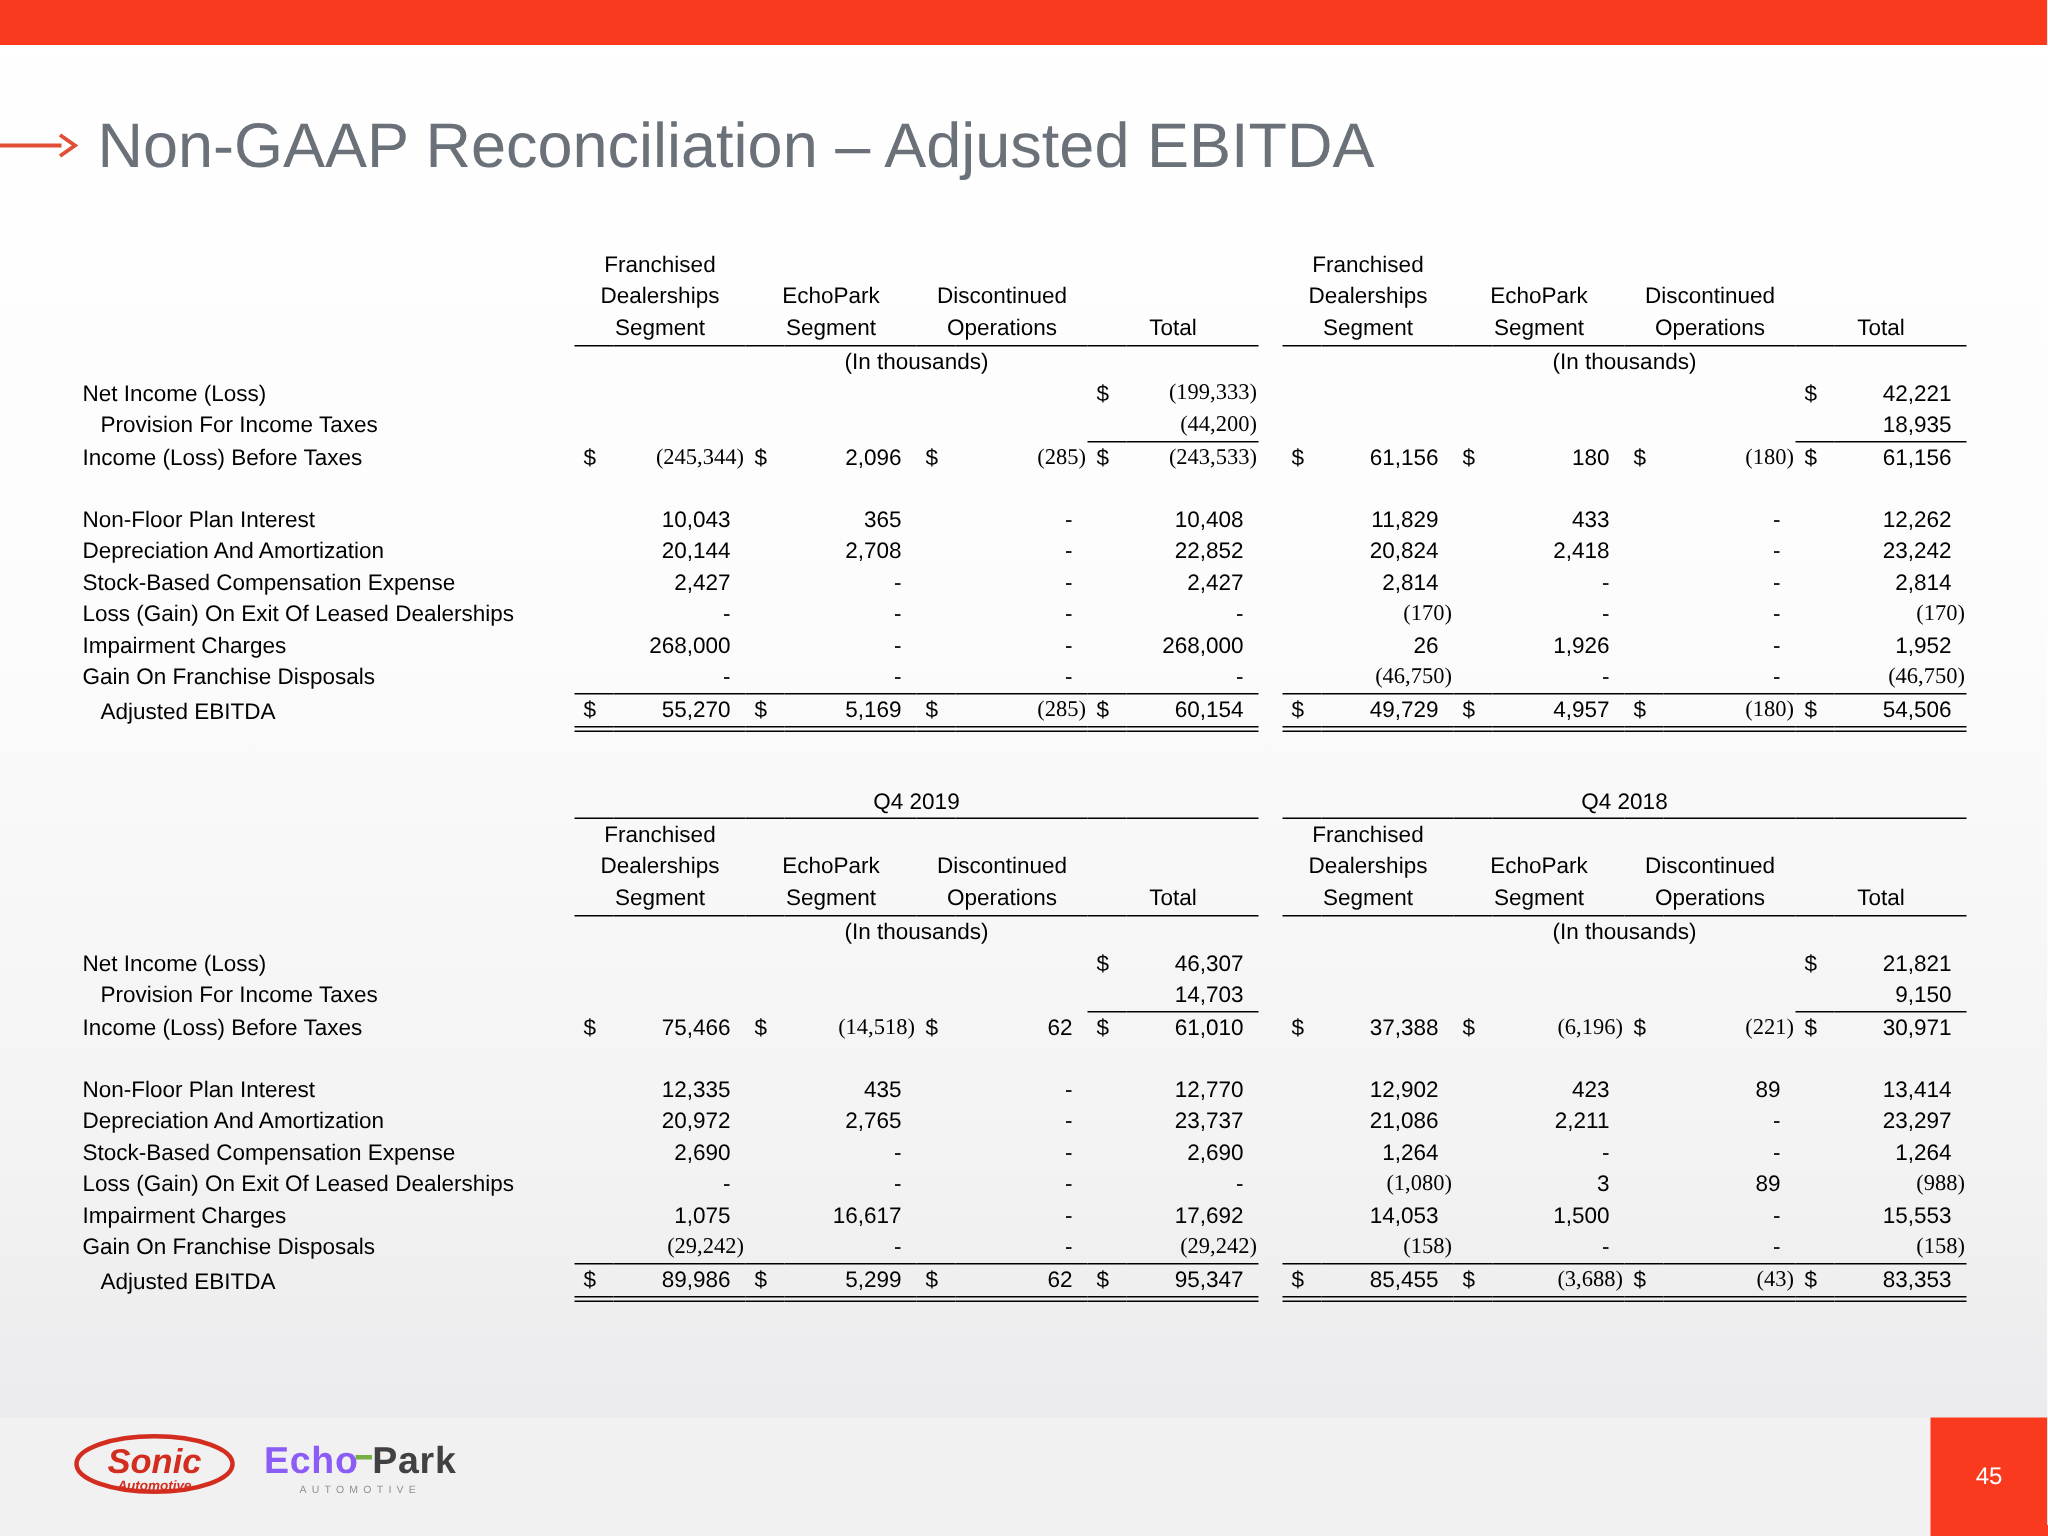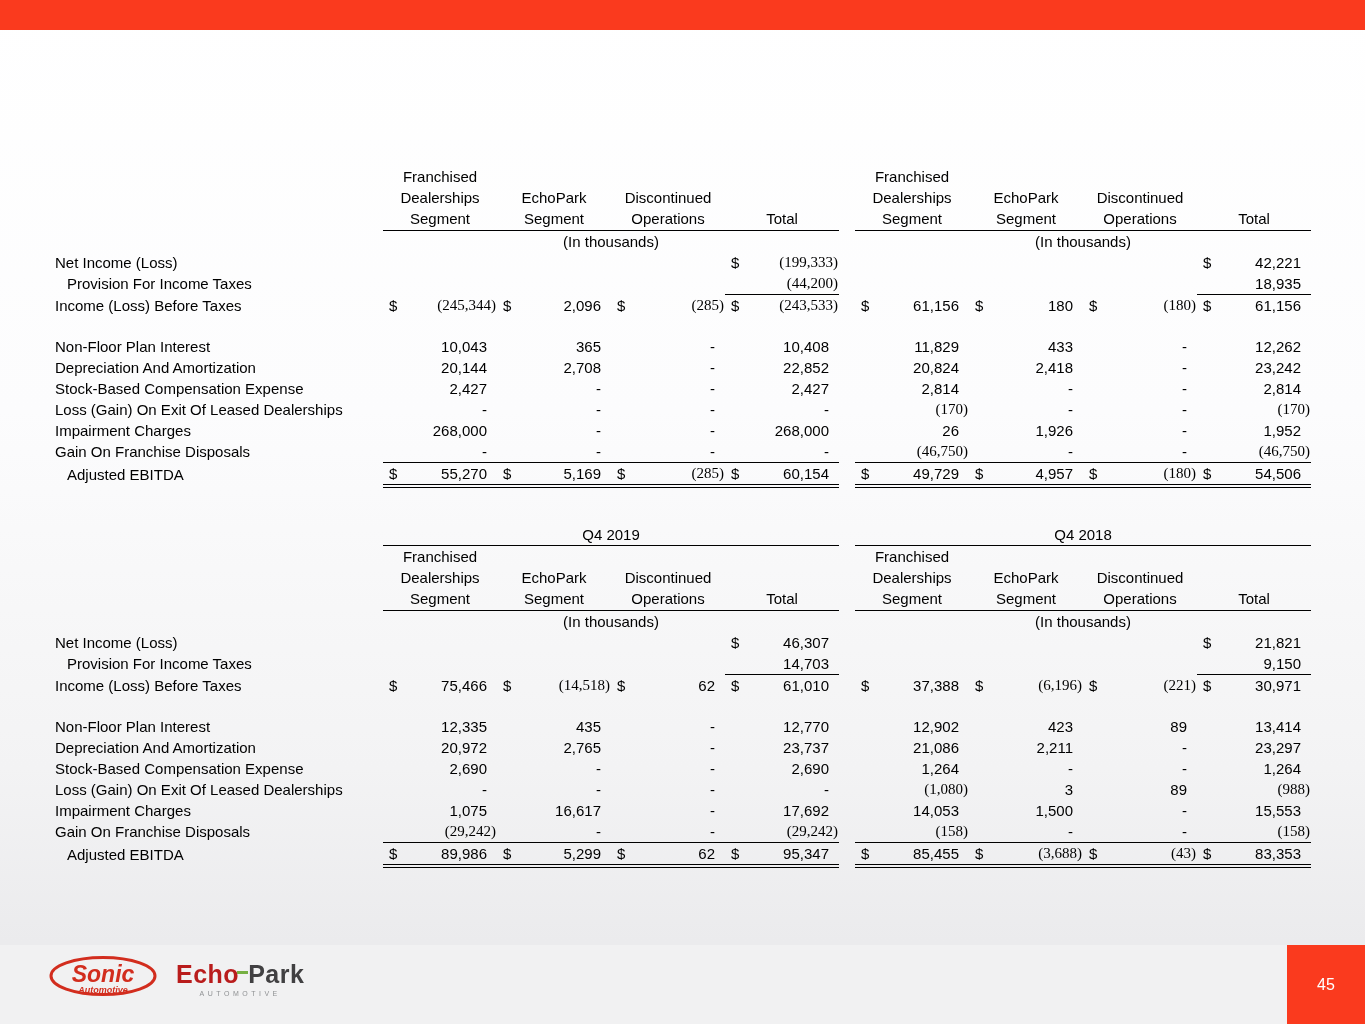--- a/index.html
+++ b/index.html
@@ -27,34 +27,41 @@
   td.period { text-align:center; height:20px; border-bottom:1px solid #000; }
   td.colhdr { text-align:center; vertical-align:bottom; white-space:pre-line; border-bottom:1px solid #000; padding-bottom:1px;margin-top:40px; }
   td.units { text-align:center; }
   td.spacer { height:20px; }
   td.gapcell { }
 
   .footer { position:absolute; left:0; bottom:0; width:100%; height:79px; background:#F1F1F2; }
   .sonic { position:absolute; left:48px; top:10px; }
   .echopark { position:absolute; left:176px; top:16px; }
   .ep-word { font-size:25px; font-weight:600; color:#414042; line-height:26px; letter-spacing:0.5px; }
-  .ep-green { color:#b91c1c;text-align:right; }
+  .ep-green { color:#8b5cf6;text-align:right; }
   .ep-dash { display:inline-block; width:11px; height:3px; background:#76B043; vertical-align:9px; margin-left:-2px; margin-right:0px; }
   .ep-sub { font-size:7px; letter-spacing:3.5px; color:#8f9193; text-align:center; margin-top:3px; }
   .page-badge {
     position:absolute; right:0; top:0; width:78px; height:79px; background:#FA3A1E;
     color:#fff; display:flex; align-items:center; justify-content:center; font-size:16px;
   }
 </style>
 </head>
 <body>
 
 <div class="slide">
   <div class="top-bar"></div>
 
+  <div class="title-row">
+    <svg class="arrow" width="52" height="24" viewBox="0 0 52 24">
+      <line x1="0" y1="12" x2="41" y2="12" stroke="#E04E35" stroke-width="2.6"></line>
+      <path d="M40 5 L50 12 L40 19" fill="none" stroke="#E04E35" stroke-width="2.6" stroke-linejoin="miter"></path>
+    </svg>
+    <h1 class="page-title">Non-GAAP Reconciliation – Adjusted EBITDA</h1>
+  </div>
 
   <div class="tables" id="tables">
       <table class="fin">
         <colgroup>
           <col style="width: 328px;">
           <col style="width: 26px;">
           <col style="width: 88px;">
           <col style="width: 26px;">
           <col style="width: 88px;">
           <col style="width: 26px;">

